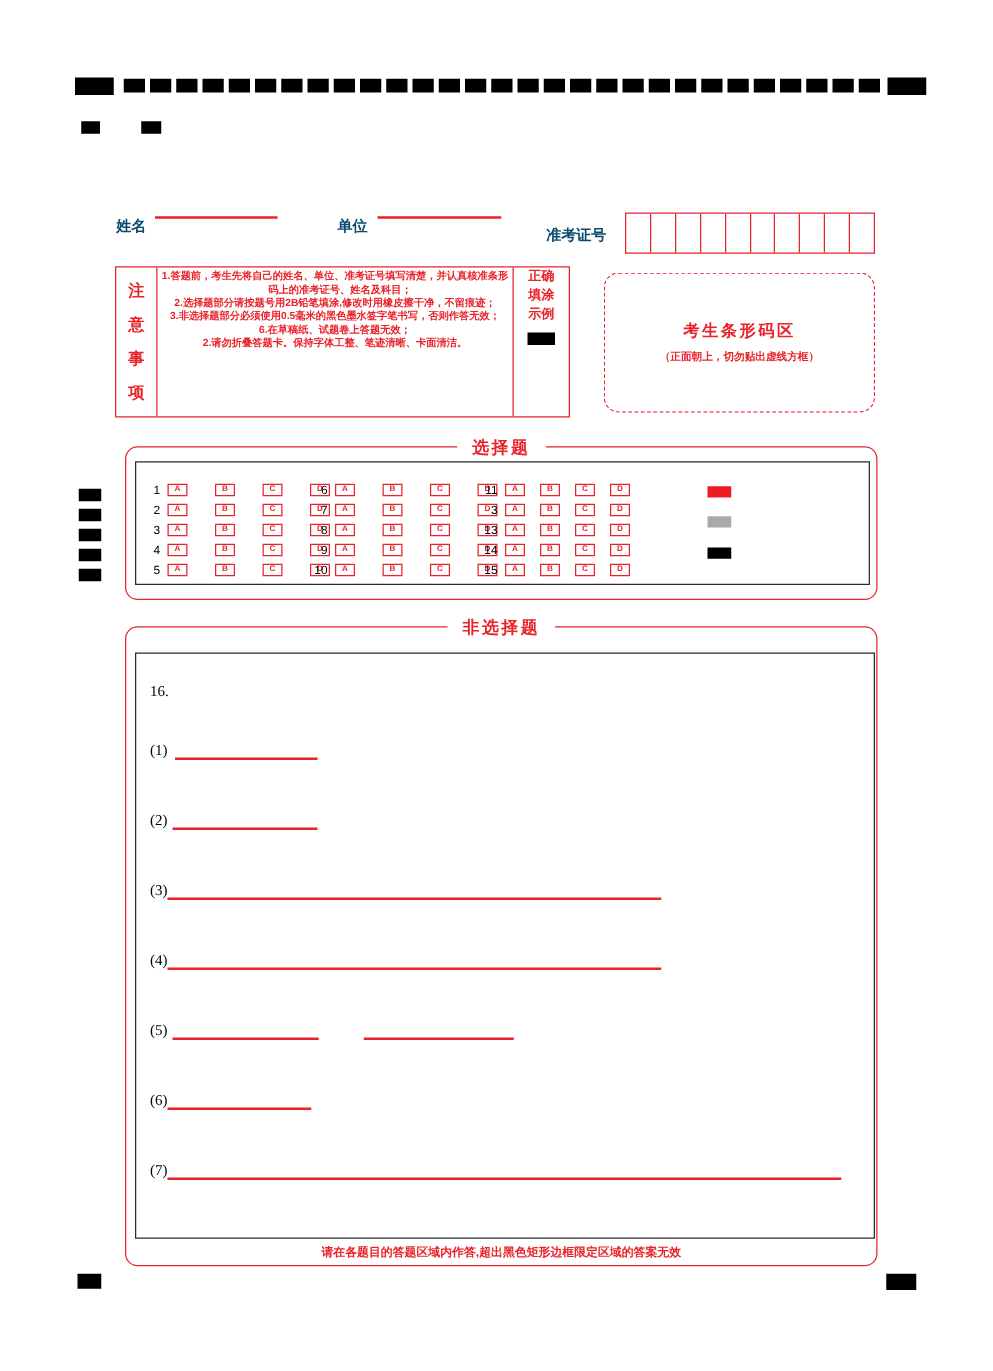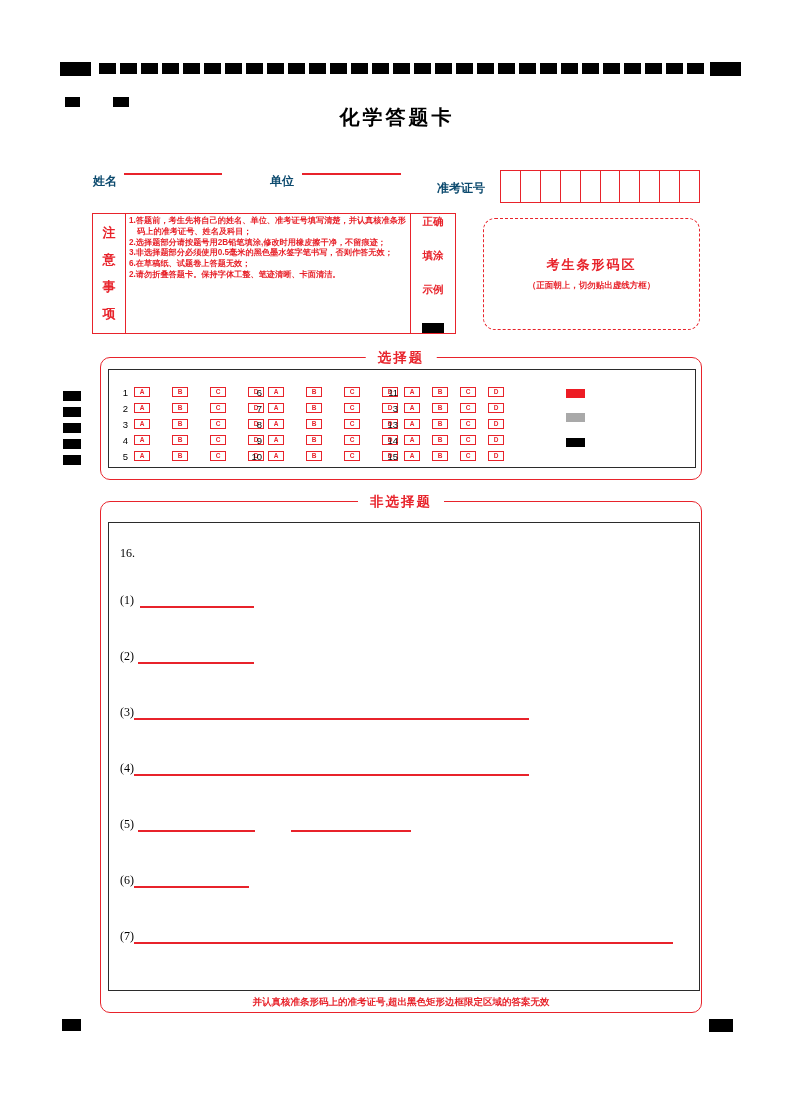--- a/index.html
+++ b/index.html
@@ -24,32 +24,32 @@
   .ticket-cell{flex:1;border-right:1.5px solid #e8232b;}
   .ticket-cell:last-child{border-right:none;}
 
   
   .notice{position:absolute;left:92px;top:213px;width:364px;height:121px;
           border:1.5px solid #e8232b;box-sizing:border-box;}
   .notice-side{position:absolute;left:0;top:0;bottom:0;width:33px;border-right:1.5px solid #e8232b;
                box-sizing:border-box;display:flex;flex-direction:column;justify-content:space-around;
                align-items:center;font-size:13px;font-weight:bold;color:#e8232b;padding:6px 0;}
   .notice-body{position:absolute;left:36px;right:48px;top:2px;height:93px;overflow:hidden;
-               font-size:8.2px;line-height:1.32;color:#e8232b;font-weight:bold;}
+               font-size:8.2px;line-height:1.32;color:#e8232b;font-weight:bold;text-align:center;}
   .notice-item{padding-left:8px;text-indent:-8px;}
   .notice-bottom{position:absolute;left:33px;right:45px;bottom:0;height:22px;
                  border-top:1.5px solid #e8232b;display:flex;align-items:center;padding-left:8px;
                  box-sizing:border-box;color:#e8232b;font-size:8.2px;font-weight:bold;}
   .absent-box{width:15px;height:9px;border:1.2px solid #e8232b;margin-right:4px;flex:none;}
   .arrow-line{width:34px;height:1.6px;background:#e8232b;position:relative;margin-right:5px;flex:none;}
   .arrow-line::before{content:"";position:absolute;left:-1px;top:-3.2px;width:0;height:0;
                  border-right:7px solid #e8232b;border-top:4px solid transparent;border-bottom:4px solid transparent;}
   .notice-example{position:absolute;right:0;top:0;bottom:0;width:45px;border-left:1.5px solid #e8232b;
                   box-sizing:border-box;display:flex;flex-direction:column;align-items:center;
-                  justify-content:space-between;color:#e8232b;font-weight:bold;font-size:10.5px;line-height:15px;}
+                  justify-content:flex-start;color:#e8232b;font-weight:bold;font-size:10.5px;line-height:15px;}
   .example-swatch{width:22px;height:10px;background:#000;margin-top:7px;}
 
   
   .barcode{position:absolute;left:483px;top:218px;width:217px;height:112px;
            border:1.6px dashed #e8232b;border-radius:12px;box-sizing:border-box;
            display:flex;flex-direction:column;align-items:center;justify-content:center;}
   .barcode-title{color:#e8232b;font-size:13px;font-weight:bold;letter-spacing:2px;}
   .barcode-sub{color:#e8232b;font-size:8.5px;font-weight:bold;margin-top:6px;}
 
   
@@ -113,21 +113,20 @@
       <div class="dash" style="left: 603px;"></div>
       <div class="dash" style="left: 624px;"></div>
       <div class="dash" style="left: 645px;"></div>
       <div class="dash" style="left: 666px;"></div>
       <div class="dash" style="left: 687px;"></div>
     </div>
   <div class="corner-block abs" style="left:710px;top:62px;width:31px;height:14px;"></div>
   <div class="blk" style="left:65px;top:97px;width:15px;height:10px;"></div>
   <div class="blk" style="left:113px;top:97px;width:16px;height:10px;"></div>
 
-  <div class="title">化学答题卡</div>
 
   <span class="fieldlabel" style="left:93px;top:173px;">姓名</span>
   <span class="fieldline" style="left:124px;top:173px;width:98px;"></span>
   <span class="fieldlabel" style="left:270px;top:173px;">单位</span>
   <span class="fieldline" style="left:302px;top:173px;width:99px;"></span>
   <span class="fieldlabel" style="left:437px;top:180px;">准考证号</span>
   <div class="ticket-grid" id="ticket-grid">
       <div class="ticket-cell"></div>
       <div class="ticket-cell"></div>
       <div class="ticket-cell"></div>
@@ -254,21 +253,21 @@
   <div id="side-marks">
       <div class="side-mark" style="top: 391px;"></div>
       <div class="side-mark" style="top: 407px;"></div>
       <div class="side-mark" style="top: 423px;"></div>
       <div class="side-mark" style="top: 439px;"></div>
       <div class="side-mark" style="top: 455px;"></div>
     </div>
 
   <div class="section" style="top:501px;height:512px;">
     <div class="section-title">非选择题</div>
-    <div class="nc-footer">并认真核准条形码上的准考证号,超出黑色矩形边框限定区域的答案无效</div>
+    <div class="nc-footer">请在各题目的答题区域内作答,超出黑色矩形边框限定区域的答案无效</div>
   </div>
   <div class="innerbox" style="left:108px;top:522px;width:592px;height:469px;"></div>
   <div class="q16">16.</div>
   <div id="subq-container">
       <div class="subq" style="top: 590px;"><span class="subq-label">(1)</span><span class="ans-line" style="margin-left: 6px; width: 114px;"></span></div>
       <div class="subq" style="top: 646px;"><span class="subq-label">(2)</span><span class="ans-line" style="margin-left: 4px; width: 116px;"></span></div>
       <div class="subq" style="top: 702px;"><span class="subq-label">(3)</span><span class="ans-line" style="margin-left: 0px; width: 395px;"></span></div>
       <div class="subq" style="top: 758px;"><span class="subq-label">(4)</span><span class="ans-line" style="margin-left: 0px; width: 395px;"></span></div>
       <div class="subq" style="top: 814px;"><span class="subq-label">(5)</span><span class="ans-line" style="margin-left: 4px; width: 117px;"></span><span class="ans-line" style="margin-left: 36px; width: 120px;"></span></div>
       <div class="subq" style="top: 870px;"><span class="subq-label">(6)</span><span class="ans-line" style="margin-left: 0px; width: 115px;"></span></div>

